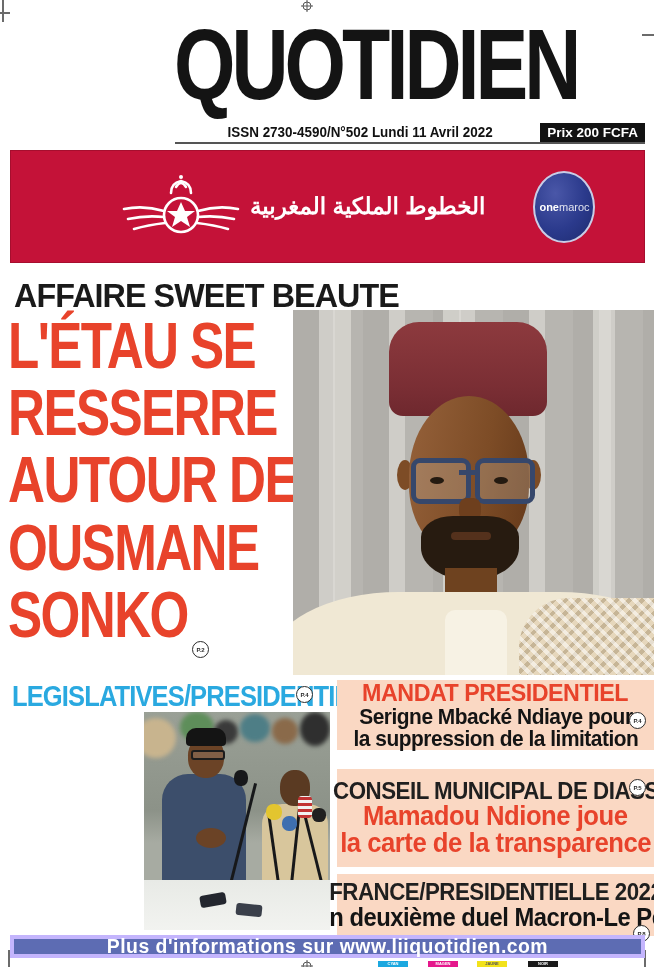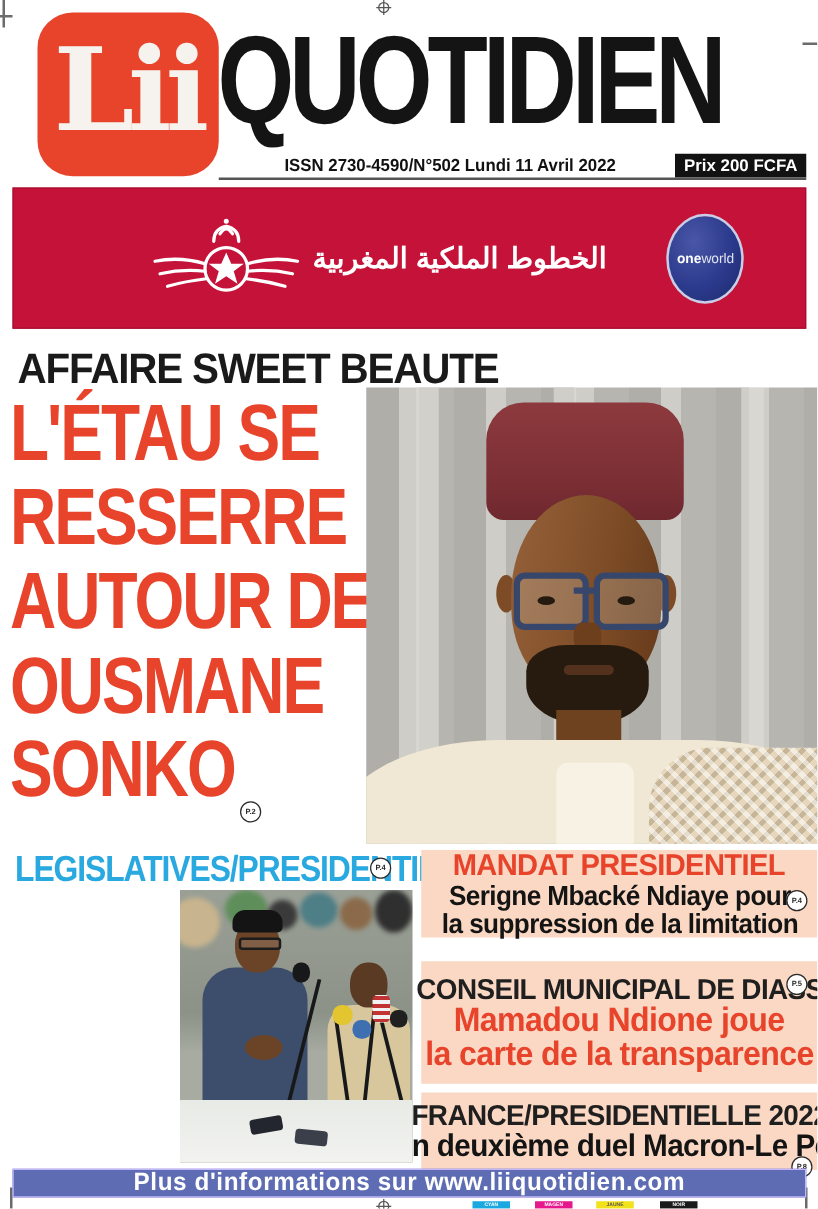--- a/index.html
+++ b/index.html
@@ -123,21 +123,21 @@
   .rc-title.black{color:#141414;font-size:22px;}
   .rc-title.red{color:#e8432b;font-size:27px;}
   .rc-title.big{font-size:25px;color:#141414;}
   .rc .pref{position:absolute;}
   .rc1 .pref{right:8px;top:32px;}
   .rc2 .pref{right:8px;top:10px;}
   .rc3 .pref{right:4px;bottom:-6px;}
 
   
   .info-bar{position:absolute;left:10px;top:935px;width:635px;height:23px;background:#5d6cb3;
-            border:1px solid #c4b5fd;box-sizing:border-box;display:flex;align-items:center;justify-content:center;}
+            border:4px solid #c4b5fd;box-sizing:border-box;display:flex;align-items:center;justify-content:center;}
   .info-text{color:#fff;font-weight:700;font-size:20px;letter-spacing:.5px;transform:scaleX(.97);white-space:nowrap;}
   .swatch{position:absolute;top:961px;width:30px;height:6px;display:flex;align-items:flex-start;justify-content:center;
           color:#fff;font-size:4px;font-weight:700;line-height:6px;overflow:hidden;}
   .sw-cyan{left:378px;background:#1ba8e0;}
   .sw-magenta{left:428px;background:#e5188c;}
   .sw-yellow{left:477px;background:#f2e21b;color:#555;}
   .sw-black{left:528px;background:#1a1a1a;}
 </style>
 </head>
 <body>
@@ -157,23 +157,20 @@
       </svg>
   </div>
   <div class="reg-mark-b">
     <svg width="14" height="12" viewBox="0 0 14 12">
         <circle cx="7" cy="6" r="4" fill="none" stroke="#555" stroke-width="1"></circle>
         <line x1="7" y1="0" x2="7" y2="12" stroke="#555" stroke-width="1"></line>
         <line x1="1" y1="6" x2="13" y2="6" stroke="#555" stroke-width="1"></line>
       </svg>
   </div>
 
-  <div class="logo-box">
-    <span class="logo-text">Lii</span>
-  </div>
   <div class="paper-title">QUOTIDIEN</div>
   <div class="issn-row">
     <span class="issn-text">ISSN 2730-4590/N°502 Lundi 11 Avril 2022</span>
     <span class="price-box">Prix 200 FCFA</span>
   </div>
   <div class="masthead-rule"></div>
 
   <div class="ad-banner">
     <svg class="ram-logo" viewBox="0 0 130 80">
       <g stroke="#ffffff" stroke-width="2.6" fill="none" stroke-linecap="round">
@@ -187,21 +184,21 @@
         <path d="M49 56 Q32 58 18 62"></path>
         <path d="M82 44 Q102 38 122 42"></path>
         <path d="M82 50 Q100 48 118 52"></path>
         <path d="M81 56 Q98 58 112 62"></path>
       </g>
     </svg>
     <div class="ram-text">
       <div class="ram-arabic">الخطوط الملكية المغربية</div>
     </div>
     <div class="oneworld">
-      <div class="ow-text"><b>one</b><span>world</span></div>
+      <div class="ow-text"><b>one</b><span>maroc</span></div>
     </div>
   </div>
 
   <div class="lead-kicker">AFFAIRE SWEET BEAUTE</div>
   <div class="lead-headline">
     <div>L'ÉTAU SE</div>
     <div>RESSERRE</div>
     <div>AUTOUR DE</div>
     <div>OUSMANE</div>
     <div>SONKO</div>

